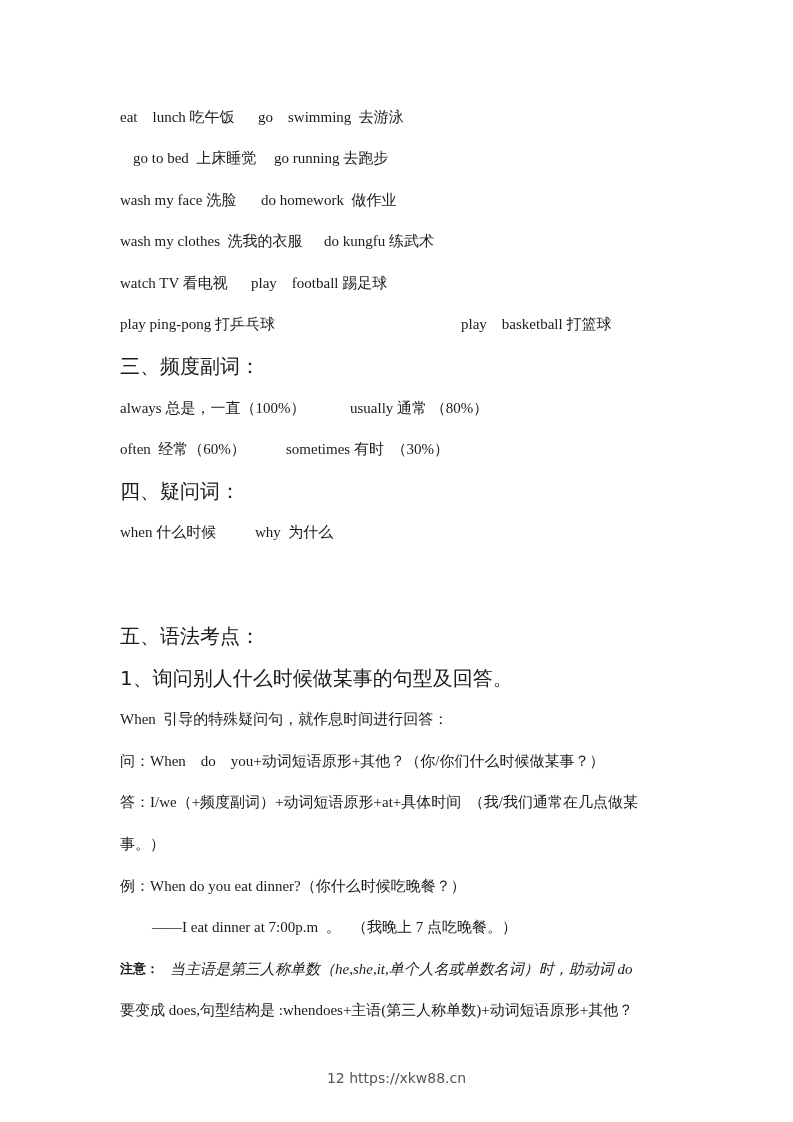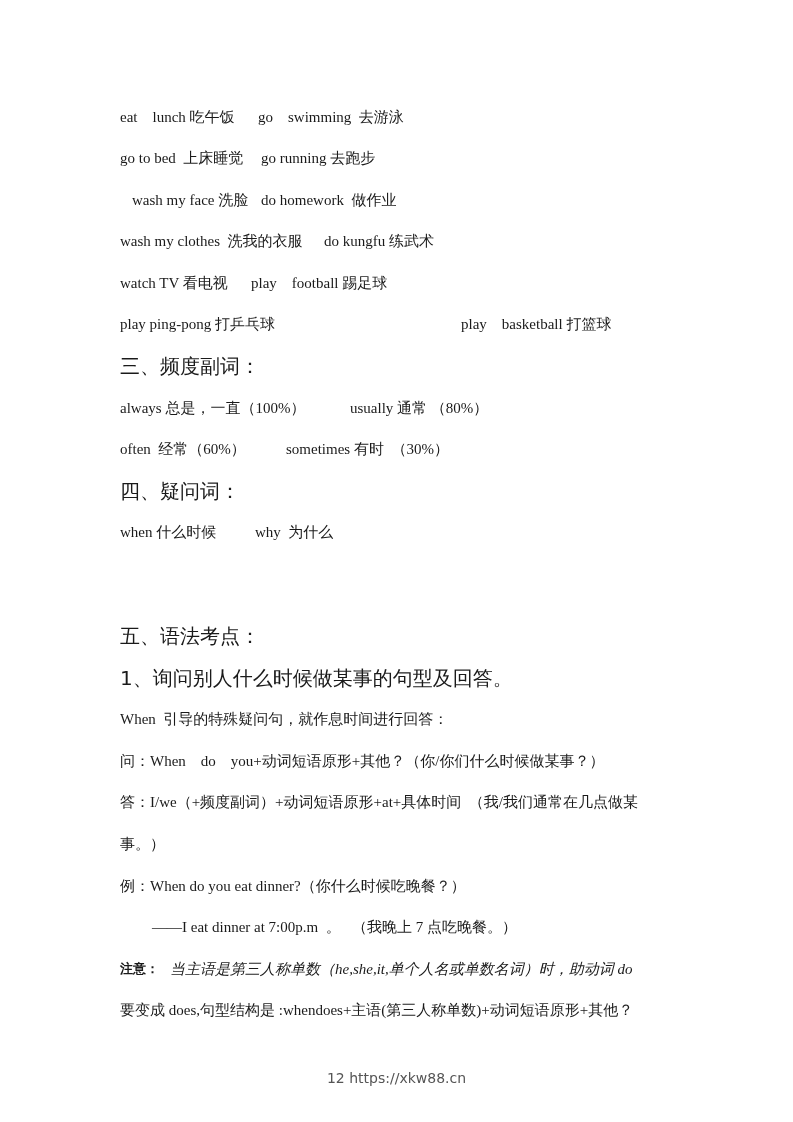--- a/index.html
+++ b/index.html
@@ -59,26 +59,26 @@
   </style>
 </head>
 <body>
 
 <div class="page">
 
   <div class="line" style="top:117px;">
     <span class="seg" style="left:0;">eat    lunch 吃午饭</span>
     <span class="seg" style="left:138px;">go    swimming  去游泳</span>
   </div>
-  <div class="line" style="top:158px;">
+  <div class="line" style="top:158px;margin-left:13px;">
     <span class="seg" style="left:0;">go to bed  上床睡觉</span>
     <span class="seg" style="left:141px;">go running 去跑步</span>
   </div>
   <div class="line" style="top:200px;">
-    <span class="seg" style="left:12px;">wash my face 洗脸</span>
+    <span class="seg" style="left:0;">wash my face 洗脸</span>
     <span class="seg" style="left:141px;">do homework  做作业</span>
   </div>
   <div class="line" style="top:241px;">
     <span class="seg" style="left:0;">wash my clothes  洗我的衣服</span>
     <span class="seg" style="left:204px;">do kungfu 练武术</span>
   </div>
   <div class="line" style="top:283px;">
     <span class="seg" style="left:0;">watch TV 看电视</span>
     <span class="seg" style="left:131px;">play    football 踢足球</span>
   </div>

